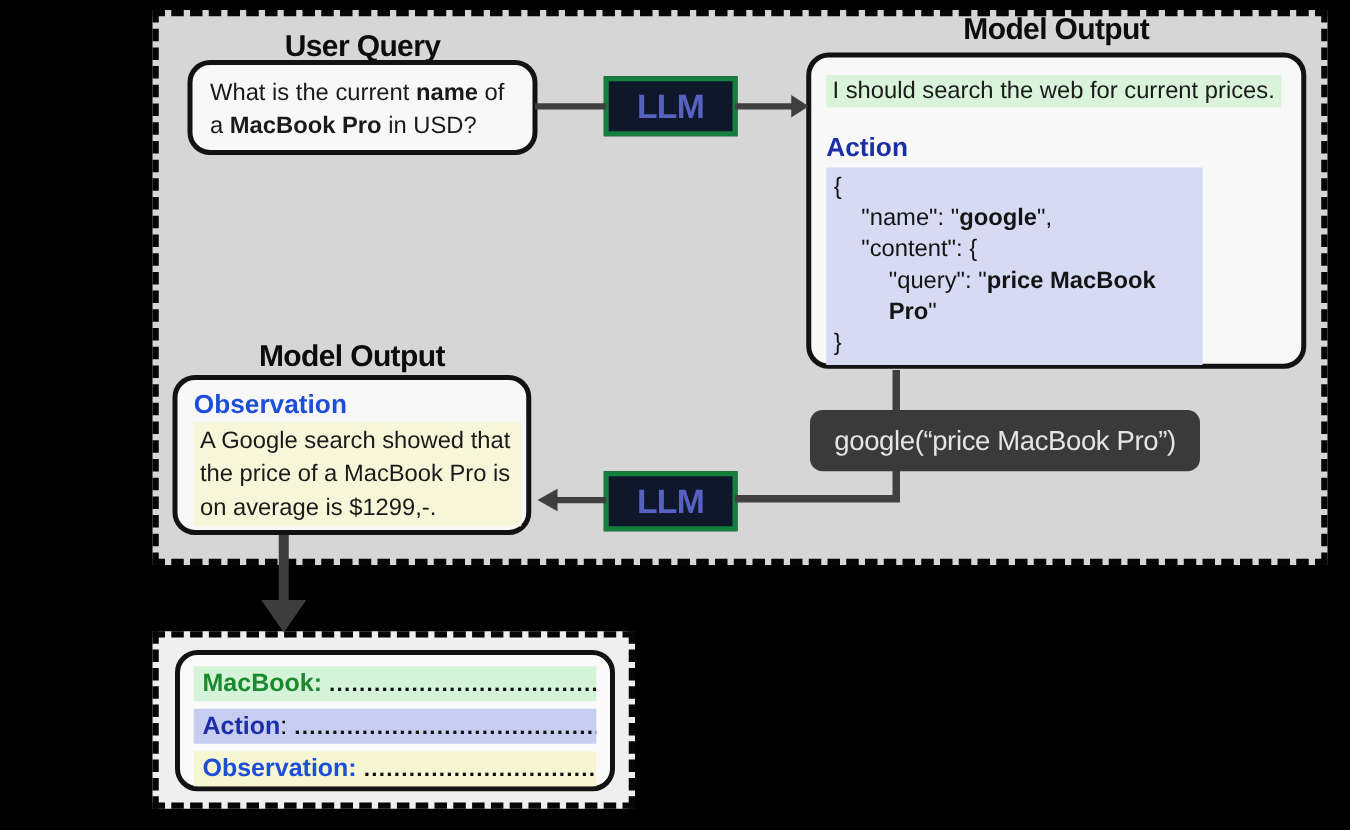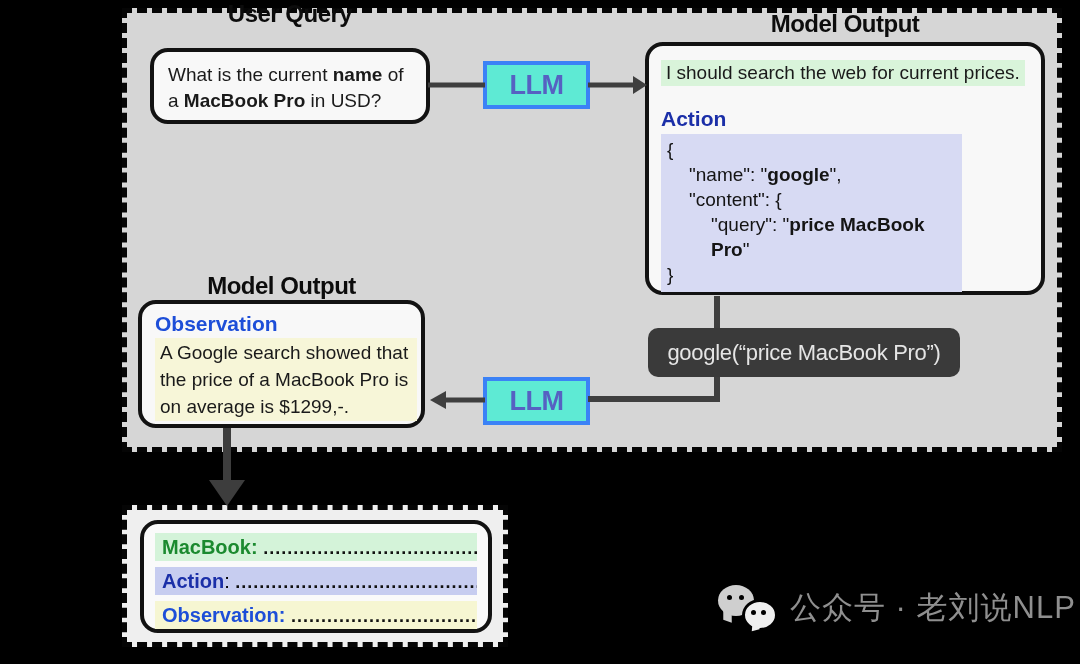--- a/index.html
+++ b/index.html
@@ -13,21 +13,21 @@
 
   .flow-title{font-weight:bold;font-size:24px;color:#0c0c0c;text-align:center;z-index:4;letter-spacing:-.5px;}
 
   .round-box{background:#f8f8f8;border:4px solid #121212;border-radius:18px;z-index:4;box-sizing:border-box;}
 
   
   #uq-box{left:150px;top:48px;width:280px;height:76px;padding:10px 14px;}
   #uq-text{font-size:19px;line-height:26px;color:#1a1a1a;}
 
   
-  .llm-box{background:#5eead4;border:4px solid #3b82f6;z-index:4;box-sizing:border-box;
+  .llm-box{background:#0f172a;border:4px solid #15803d;z-index:4;box-sizing:border-box;
     display:flex;align-items:center;justify-content:center;}
   .llm-label{font-size:27px;font-weight:bold;color:#5661c2;letter-spacing:-.5px;}
   #llm-top{left:483px;top:61px;width:107px;height:48px;}
   #llm-bottom{left:483px;top:377px;width:107px;height:48px;}
 
   
   #mo-top-box{left:645px;top:42px;width:400px;height:253px;padding:12px 10px 10px 12px;}
   .sec-label{font-size:21px;font-weight:bold;line-height:24px;}
   .lbl-thought{color:#1b8a2f;}
   .lbl-action{color:#1b2fa8;}
@@ -97,21 +97,21 @@
 
     <polyline points="717,296 717,399 588,399" fill="none" stroke="#3f3f3f" stroke-width="6"></polyline>
 
     <line x1="485" y1="400" x2="445" y2="400" stroke="#3f3f3f" stroke-width="5"></line>
     <polygon points="446,391 446,409 430,400" fill="#3f3f3f"></polygon>
 
     <line x1="227" y1="428" x2="227" y2="483" stroke="#3d3d3d" stroke-width="8"></line>
     <polygon points="209,480 245,480 227,506" fill="#3d3d3d"></polygon>
   </svg>
 
-  <div class="abs flow-title" style="left:150px;top:0;width:280px;">User Query</div>
+  <div class="abs flow-title" style="left:150px;top:24px;width:280px;">User Query</div>
   <div id="uq-box" class="abs round-box">
     <div id="uq-text"><span>What is the current </span><b>name</b><span> of a </span><b>MacBook Pro</b><span> in USD?</span></div>
   </div>
 
   <div id="llm-top" class="abs llm-box">
     <span class="llm-label">LLM</span>
   </div>
 
   <div class="abs flow-title" style="left:645px;top:10px;width:400px;">Model Output</div>
   <div id="mo-top-box" class="abs round-box">
@@ -140,29 +140,14 @@
     <div id="obs-hl">A Google search showed that the price of a MacBook Pro is on average is $1299,-.</div>
   </div>
 
   <div id="result-outer" class="abs"></div>
   <div id="result-inner" class="abs">
     <div class="result-row row-thought"><b class="lbl-thought">MacBook:</b> <span class="dots">..............................................</span></div>
     <div class="result-row row-action"><b class="lbl-action">Action</b><span>: </span><span class="dots">..............................................</span></div>
     <div class="result-row row-observation"><b class="lbl-observation">Observation:</b> <span class="dots">........................................</span></div>
   </div>
 
-  <div id="watermark" class="abs">
-    <div id="wm-icon">
-      <div class="bubble" id="bub1">
-        <div class="eye e1" style="left:9px;top:10px;"></div>
-        <div class="eye e2" style="left:21px;top:10px;"></div>
-      </div>
-      <div id="bub1-tail"></div>
-      <div class="bubble" id="bub2">
-        <div class="eye e1" style="left:6px;top:8px;"></div>
-        <div class="eye e2" style="left:16px;top:8px;"></div>
-      </div>
-      <div id="bub2-tail"></div>
-    </div>
-    <span id="wm-text">公众号 · 老刘说NLP</span>
-  </div>
 
 </div>
 
 </body></html>

